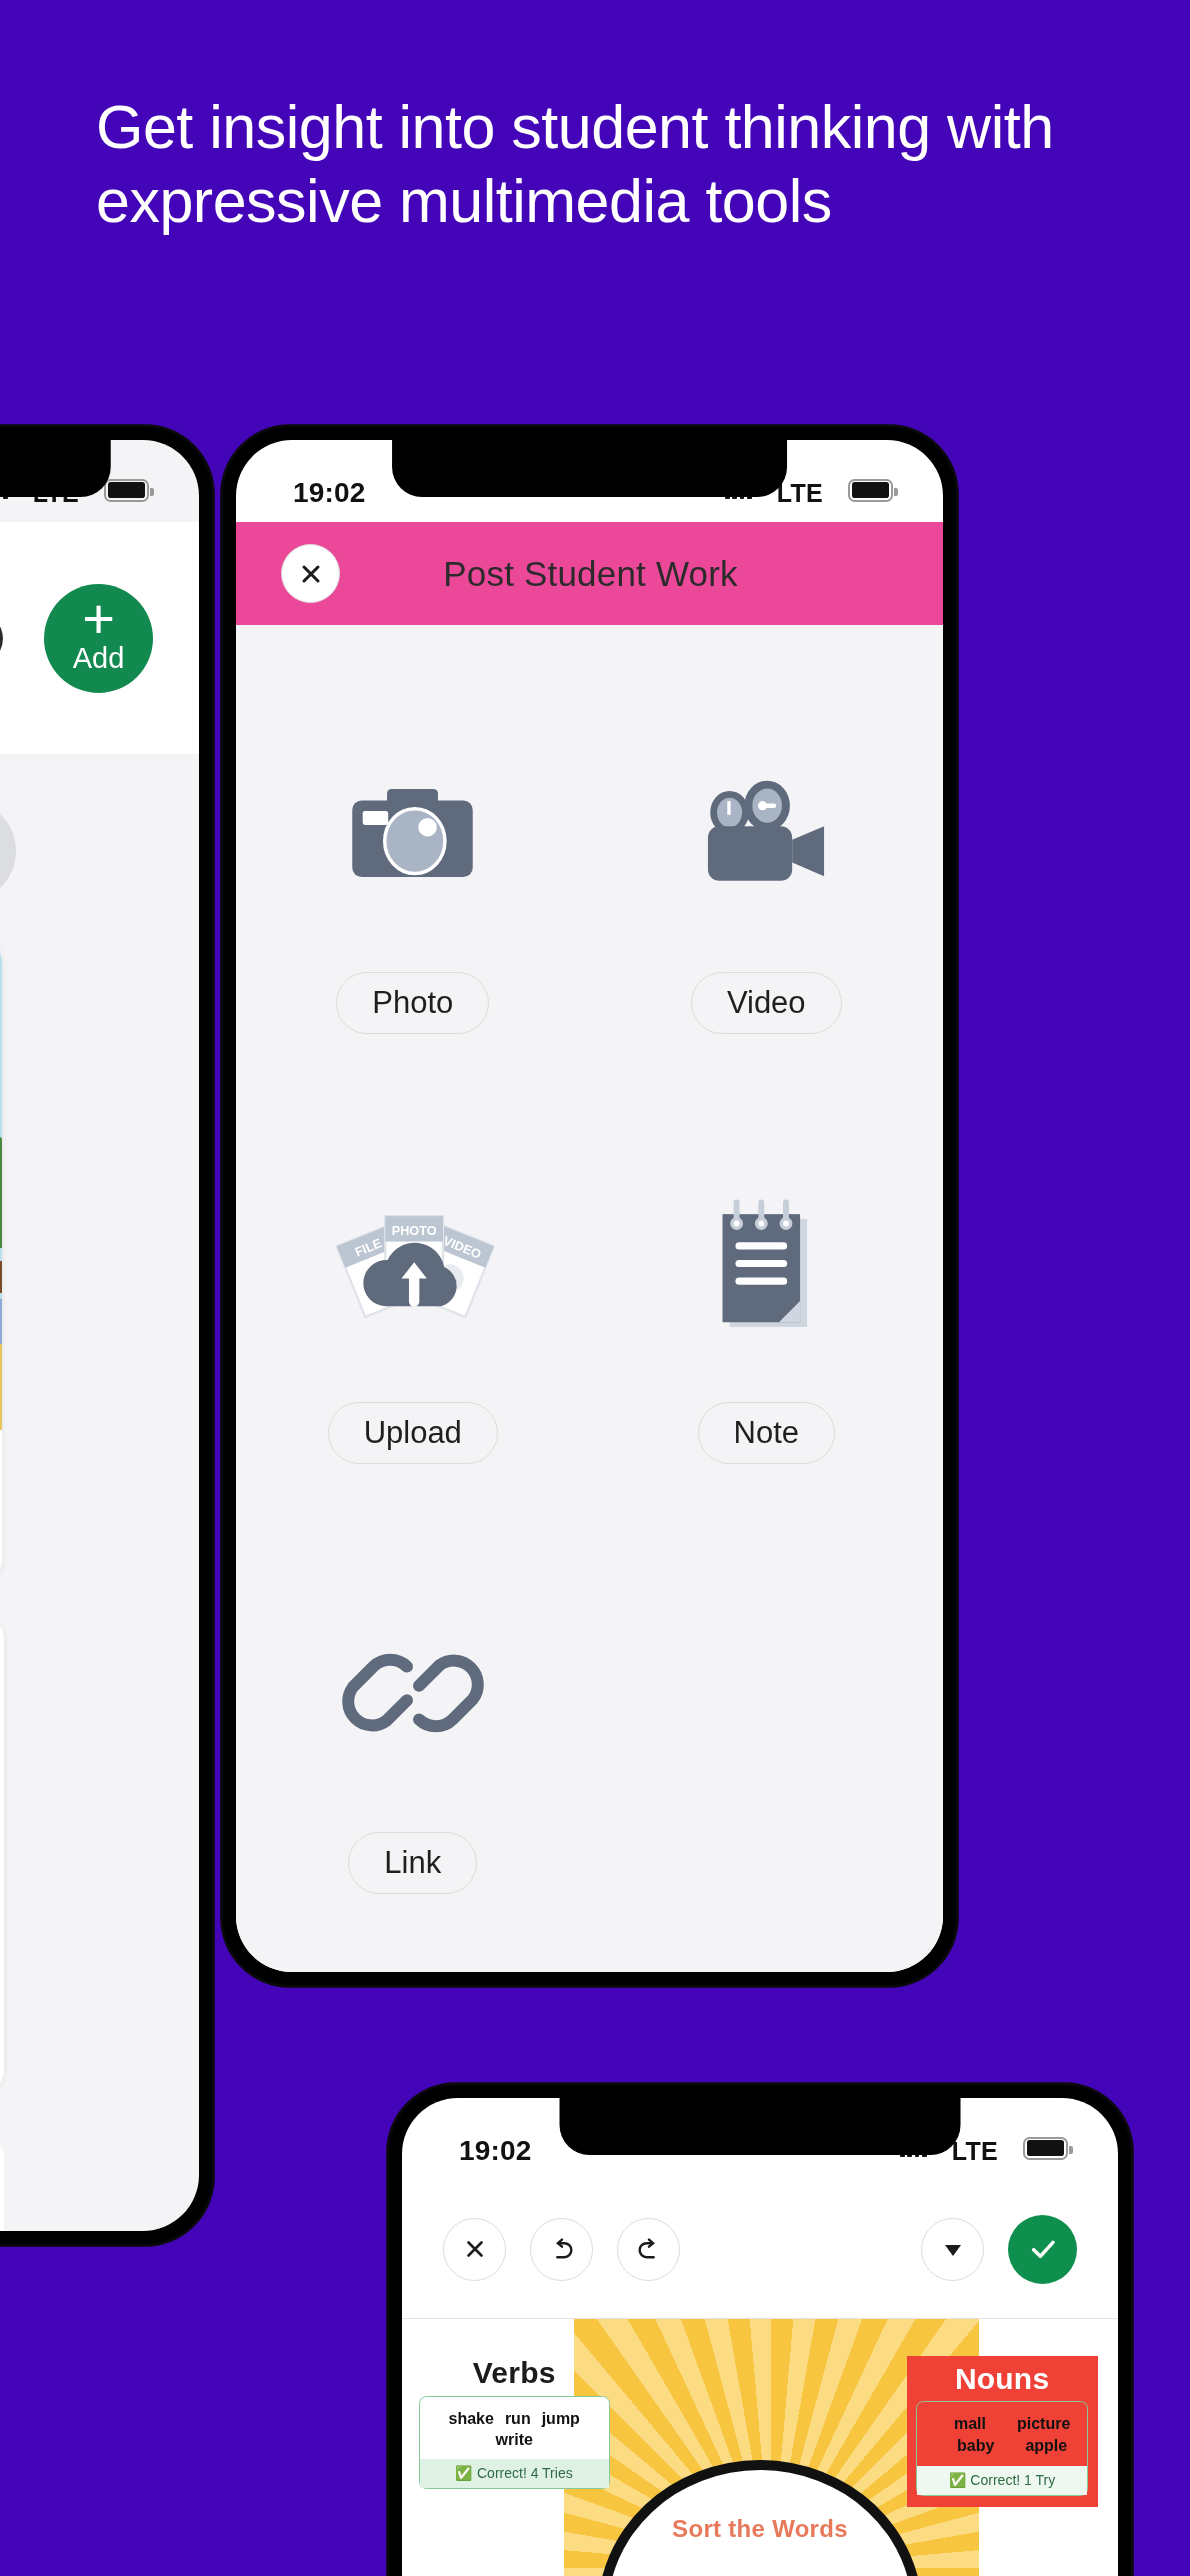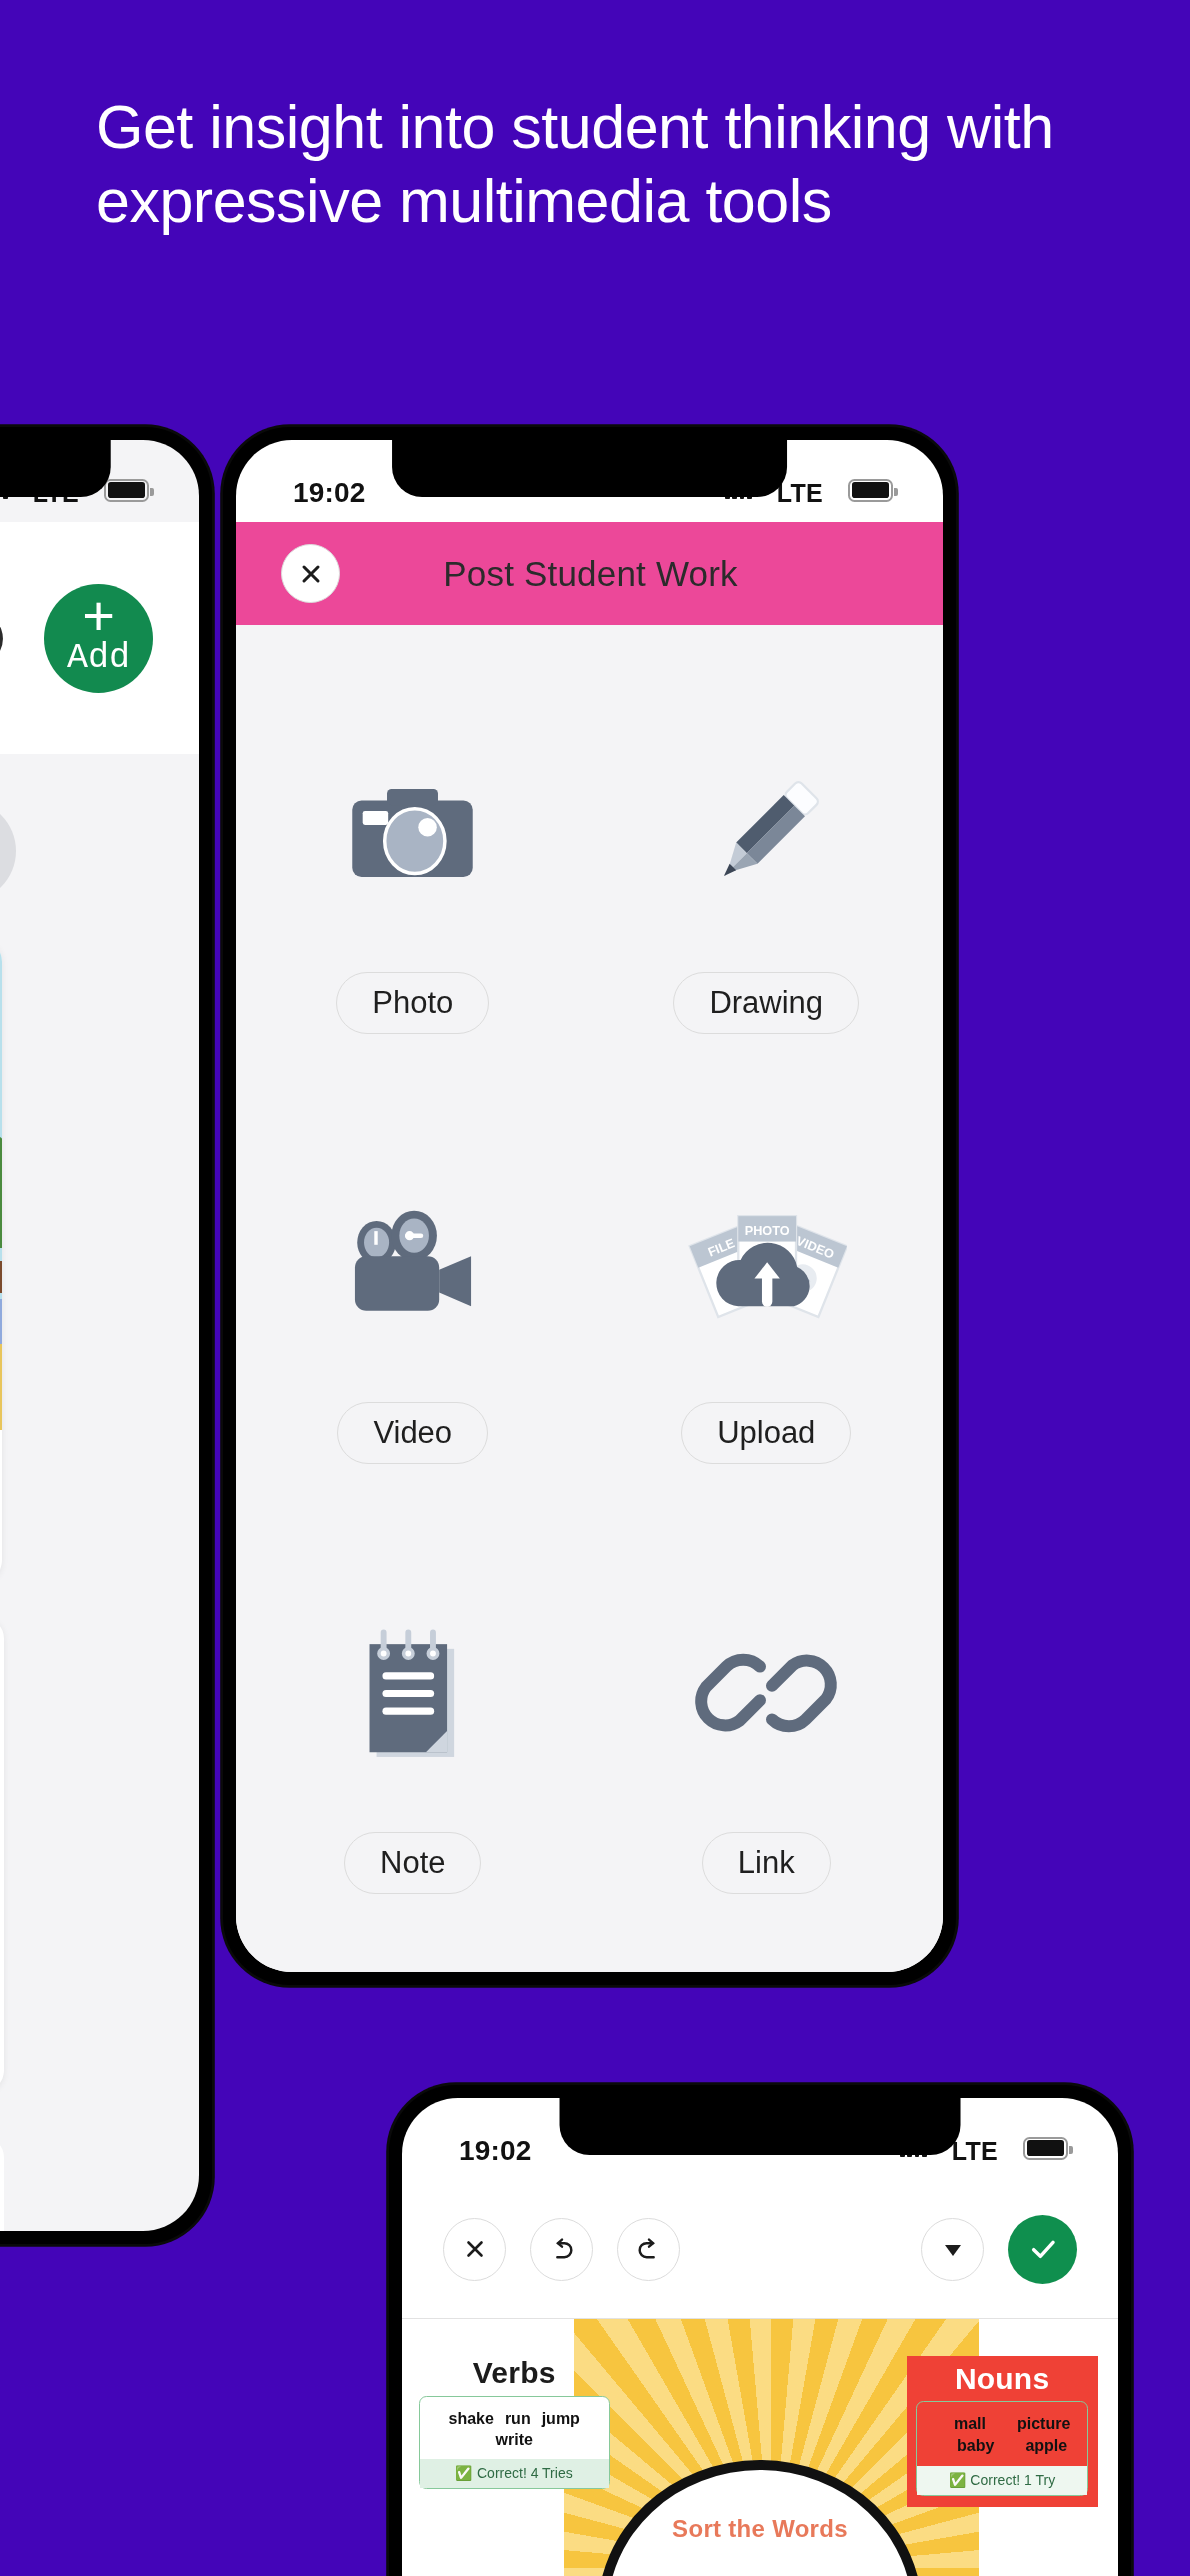--- a/index.html
+++ b/index.html
@@ -137,21 +137,21 @@
   }
   .refresh-icon{ width:65px; height:65px; position:relative;}
   .add-btn{
     width:109px; height:109px; border-radius:50%;
     background:#128a4f;
     display:flex; flex-direction:column;
     align-items:center; justify-content:center;
     color:#fff;
   }
   .add-btn .plus{ font-size:56px; line-height:35px; font-weight:300;}
-  .add-btn .lbl{ font-size:35px; font-weight:400; margin-top:5.6px;font-family:Liberation Mono, monospace;}
+  .add-btn .lbl{ font-size:29px; font-weight:400; margin-top:5.6px;}
   .lp-toggle{
     position:absolute; top:360px; left:18.5px;
     width:199px; height:102px;
     background:#dcdde1; border-radius:56px;
     display:flex; align-items:center; padding:5.6px;
   }
   .tg-cal{ flex:1; display:flex; align-items:center; justify-content:center; }
   .lp-card{
     position:absolute; left:-37px; top:501px; width:241px; height:640px;
     background:#fff; border-radius:20.4px;
@@ -373,35 +373,20 @@
               <rect x="8" y="22" width="104" height="66" rx="8" fill="#5f6b7d"></rect>
               <rect x="38" y="12" width="44" height="14" rx="4" fill="#5f6b7d"></rect>
               <rect x="17" y="31" width="22" height="12" rx="2" fill="#fff"></rect>
               <ellipse cx="62" cy="57" rx="26" ry="28" fill="#a9b4c4" stroke="#fff" stroke-width="3"></ellipse>
               <ellipse cx="73" cy="45" rx="8" ry="8" fill="#fff"></ellipse>
             </svg>
           </div>
           <span class="pill">Photo</span>
         </div>
 
-        <div class="cell">
-          <div class="art">
-            <svg viewBox="0 0 120 120" width="139" height="139">
-              <g transform="rotate(45 60 60)">
-                <rect x="47" y="8" width="26" height="18" rx="4" fill="#fcfdff" stroke="#dfe4ea" stroke-width="2"></rect>
-                <rect x="47" y="26" width="13" height="58" fill="#4f5c6e"></rect>
-                <rect x="60" y="26" width="13" height="58" fill="#7b8798"></rect>
-                <polygon points="47,84 60,84 60,108" fill="#c3cbd6"></polygon>
-                <polygon points="60,84 73,84 60,108" fill="#9aa5b3"></polygon>
-                <polygon points="56,101 64,101 60,112" fill="#3c4656"></polygon>
-              </g>
-            </svg>
-          </div>
-          <span class="pill">Drawing</span>
-        </div>
 
         <div class="cell">
           <div class="art">
             <svg viewBox="0 0 130 100" width="148" height="114">
               <ellipse cx="33" cy="32" rx="17" ry="19" fill="#5f6b7d"></ellipse>
               <ellipse cx="33" cy="32" rx="11" ry="13" fill="#a9b4c4"></ellipse>
               <rect x="31" y="22" width="3" height="12" fill="#fff"></rect>
               <ellipse cx="66" cy="26" rx="20" ry="22" fill="#5f6b7d"></ellipse>
               <ellipse cx="66" cy="26" rx="13" ry="15" fill="#a9b4c4"></ellipse>
               <path d="M60 26h12" stroke="#fff" stroke-width="4" stroke-linecap="round"></path>

